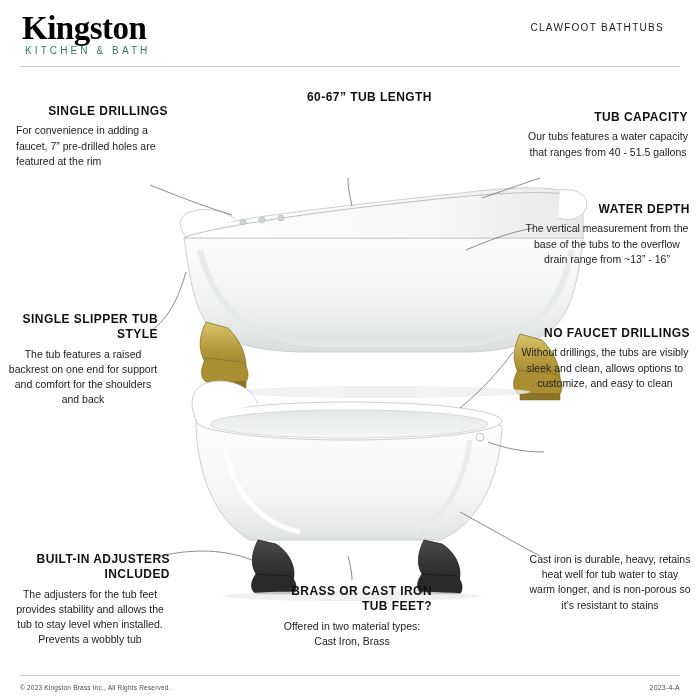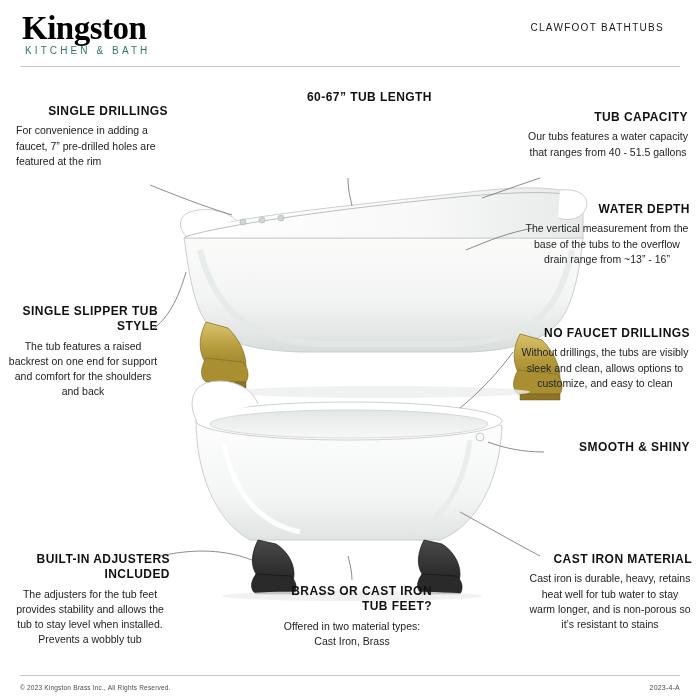--- a/index.html
+++ b/index.html
@@ -283,46 +283,44 @@
   <div class="callout ta-c" style="left:528px; top:90px; width:160px;margin-top:20px;">
     <div class="c-title">TUB CAPACITY</div>
     <div class="c-body">Our tubs features a water capacity that ranges from 40 - 51.5 gallons</div>
   </div>
 
   <div class="callout ta-c" style="left:524px; top:202px; width:166px;">
     <div class="c-title">WATER DEPTH</div>
     <div class="c-body">The vertical measurement from the base of the tubs to the overflow drain range from ~13” - 16”</div>
   </div>
 
-  <div class="callout ta-c" style="left:8px; top:304px; width:150px;">
+  <div class="callout ta-c" style="left:8px; top:312px; width:150px;">
     <div class="c-title">SINGLE SLIPPER TUB STYLE</div>
     <div class="c-body">The tub features a raised backrest on one end for support and comfort for the shoulders and back</div>
   </div>
 
   <div class="callout ta-c" style="left:520px; top:326px; width:170px;">
     <div class="c-title">NO FAUCET DRILLINGS</div>
     <div class="c-body">Without drillings, the tubs are visibly sleek and clean, allows options to customize, and easy to clean</div>
   </div>
 
   <div class="callout ta-c" style="left:542px; top:440px; width:148px;">
-    <div class="c-title">SMOOTH &amp; SHINY</div>
   </div>
 
   <div class="callout ta-c" style="left:10px; top:552px; width:160px;">
     <div class="c-title">BUILT-IN ADJUSTERS INCLUDED</div>
     <div class="c-body">The adjusters for the tub feet provides stability and allows the tub to stay level when installed. Prevents a wobbly tub</div>
   </div>
 
   <div class="callout ta-c" style="left:272px; top:584px; width:160px;">
     <div class="c-title">BRASS OR CAST IRON TUB FEET?</div>
     <div class="c-body">Offered in two material types: Cast Iron, Brass</div>
   </div>
 
   <div class="callout ta-c" style="left:528px; top:552px; width:164px;">
-    <div class="c-title">CAST IRON MATERIAL</div>
     <div class="c-body">Cast iron is durable, heavy, retains heat well for tub water to stay warm longer, and is non-porous so it’s resistant to stains</div>
   </div>
 
   <div class="footer-rule"></div>
   <div class="copyright">© 2023 Kingston Brass Inc., All Rights Reserved.</div>
   <div class="doccode">2023-4-A</div>
 
 </div>
 
 </body></html>

